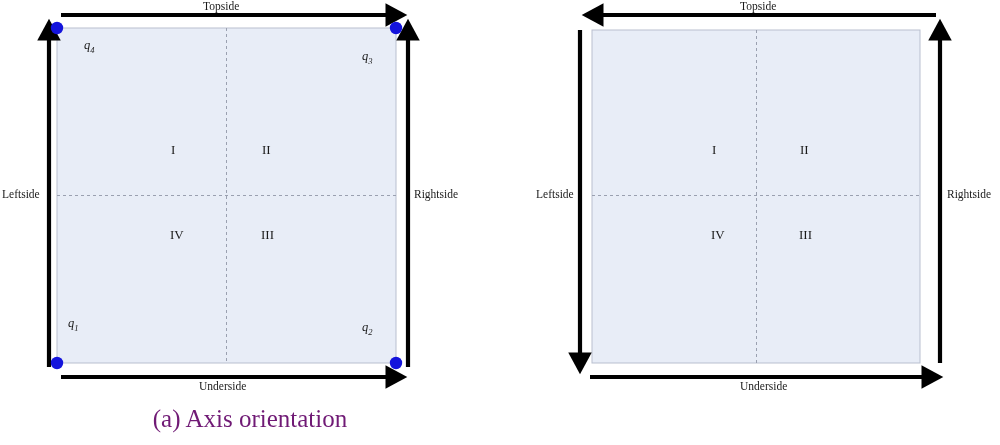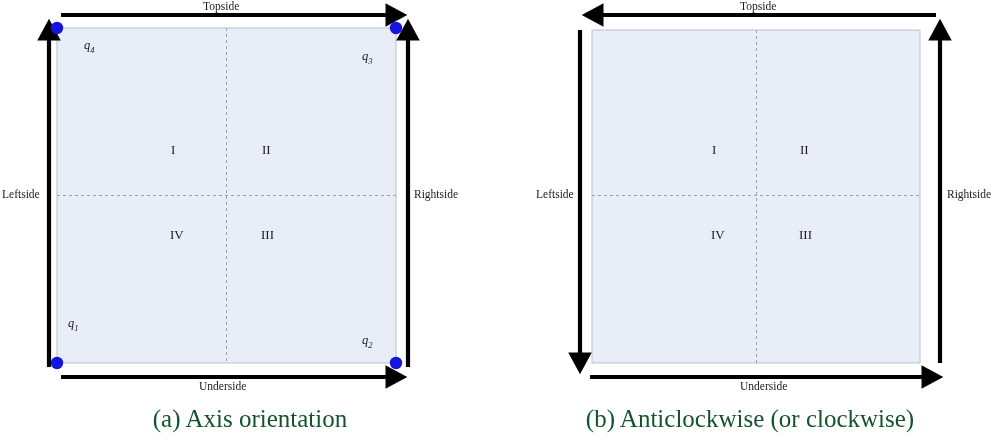--- a/index.html
+++ b/index.html
@@ -81,21 +81,21 @@
     font-size: 8.5px;
     font-style: italic;
   }
   .caption {
     position: absolute;
     top: 405px;
     width: 500px;
     text-align: center;
     font-size: 25px;
     font-family: "Liberation Serif", serif;
-    color: #14532d;
+    color: #701a75;
   }
 </style>
 </head>
 <body>
 
 <div class="figure">
 
   <div class="panel" id="panel-a">
 
     <svg viewBox="0 0 500 400">
@@ -136,21 +136,21 @@
     <div class="lbl quad-label" style="left:262px; top:142px;">II</div>
     <div class="lbl quad-label" style="left:261px; top:227px;">III</div>
     <div class="lbl quad-label" style="left:170px; top:227px;">IV</div>
 
     <div class="lbl q-label" style="left:84px; top:38px;"><span>q</span><sub>4</sub></div>
 
     <div class="lbl q-label" style="left:362px; top:38px;margin-top:11px;"><span>q</span><sub>3</sub></div>
 
     <div class="lbl q-label" style="left:68px; top:316px;"><span>q</span><sub>1</sub></div>
 
-    <div class="lbl q-label" style="left:362px; top:333px;"><span>q</span><sub>2</sub></div>
+    <div class="lbl q-label" style="left:362px; top:320px;"><span>q</span><sub>2</sub></div>
 
     <div class="caption">(a) Axis orientation</div>
   </div>
 
   <div class="panel" id="panel-b">
 
     <svg viewBox="0 0 500 400">
       <defs>
         <marker id="ah-r-b" markerWidth="9" markerHeight="9" refX="0.6" refY="3.2" orient="auto" markerUnits="strokeWidth">
           <path d="M0,0.4 L0,6 L5.2,3.2 z" fill="#000000"></path>
@@ -177,16 +177,15 @@
     <div class="lbl side-label" style="left:240px; top:0px;">Topside</div>
     <div class="lbl side-label" style="left:240px; top:380px;">Underside</div>
     <div class="lbl side-label" style="left:36px; top:188px;">Leftside</div>
     <div class="lbl side-label" style="left:447px; top:188px;">Rightside</div>
 
     <div class="lbl quad-label" style="left:212px; top:142px;">I</div>
     <div class="lbl quad-label" style="left:300px; top:142px;">II</div>
     <div class="lbl quad-label" style="left:299px; top:227px;">III</div>
     <div class="lbl quad-label" style="left:211px; top:227px;">IV</div>
 
-    <div class="caption">(b) Anticlockwise (or clockwise)</div>
   </div>
 
 </div>
 
 </body></html>

